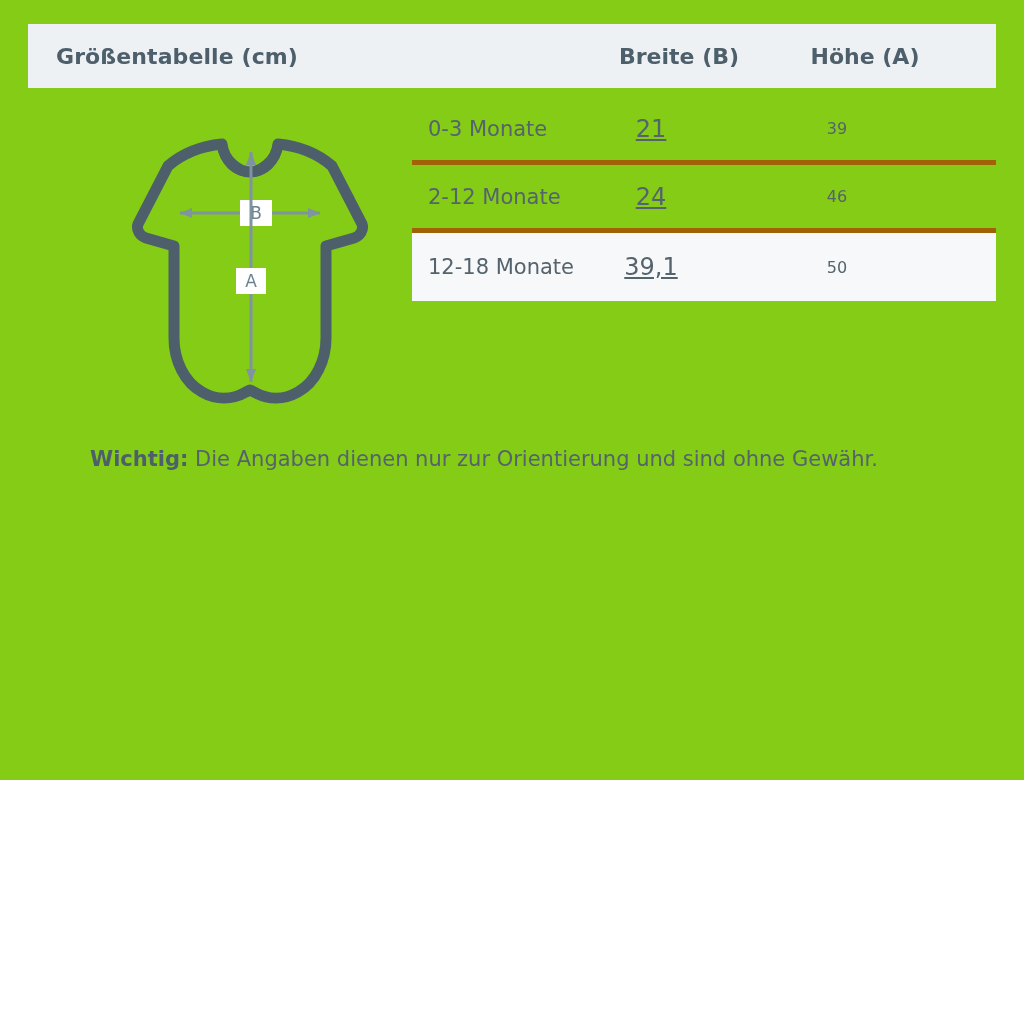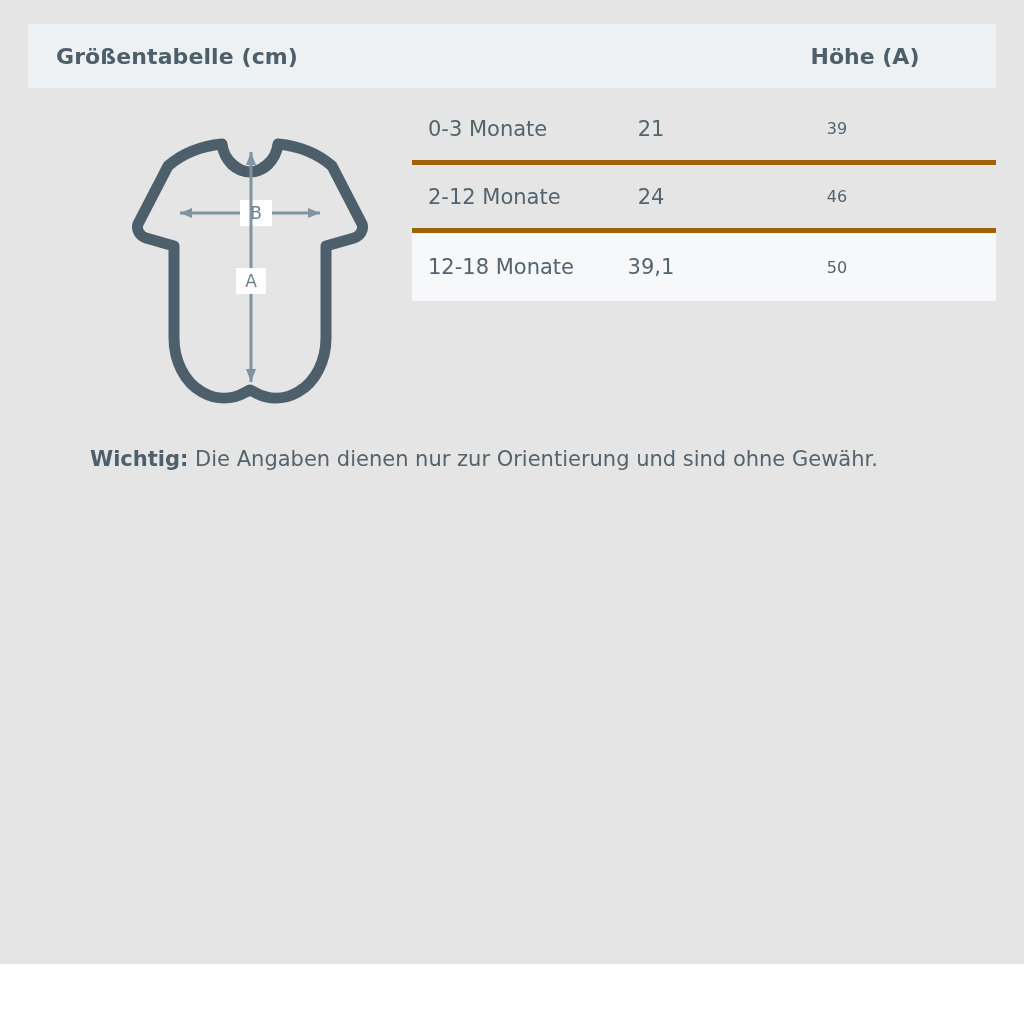--- a/index.html
+++ b/index.html
@@ -7,22 +7,22 @@
     margin: 0;
     padding: 0;
     width: 1024px;
     height: 1024px;
     background: #ffffff;
     font-family: "DejaVu Sans", sans-serif;
   }
   .page {
     position: relative;
     width: 1024px;
-    height: 964px;
-    background: #e5e5e5;
+    height: 780px;
+    background: #84cc16;
   }
 
   
   .header-band {
     position: absolute;
     left: 28px;
     top: 24px;
     width: 968px;
     height: 64px;
     background: #eef1f4;
@@ -76,22 +76,23 @@
     position: absolute;
     left: 16px;
     font-size: 21px;
     color: #55636d;
   }
   .cell-b {
     position: absolute;
     left: 154px;
     width: 170px;
     text-align: center;
-    font-size: 21px;
+    font-size: 24px;
     color: #55636d;
+    text-decoration: underline;
   }
   .cell-a {
     position: absolute;
     left: 340px;
     width: 170px;
     text-align: center;
     font-size: 16px;
     color: #55636d;
   }
 
@@ -121,20 +122,21 @@
   }
   .note .line2 { display: block; }
 </style>
 </head>
 <body>
 
 <div class="page">
 
   <div class="header-band">
     <div class="header-title">Größentabelle (cm)</div>
+    <div class="header-col-b">Breite (B)</div>
     <div class="header-col-a">Höhe (A)</div>
   </div>
 
   <div class="illus">
     <svg width="320" height="300" viewBox="0 0 320 300" xmlns="http://www.w3.org/2000/svg">
 
       <path d="M96 46
                C 112 32, 130 26, 150 24
                C 152 42, 168 52, 178 52
                C 188 52, 204 42, 206 24

